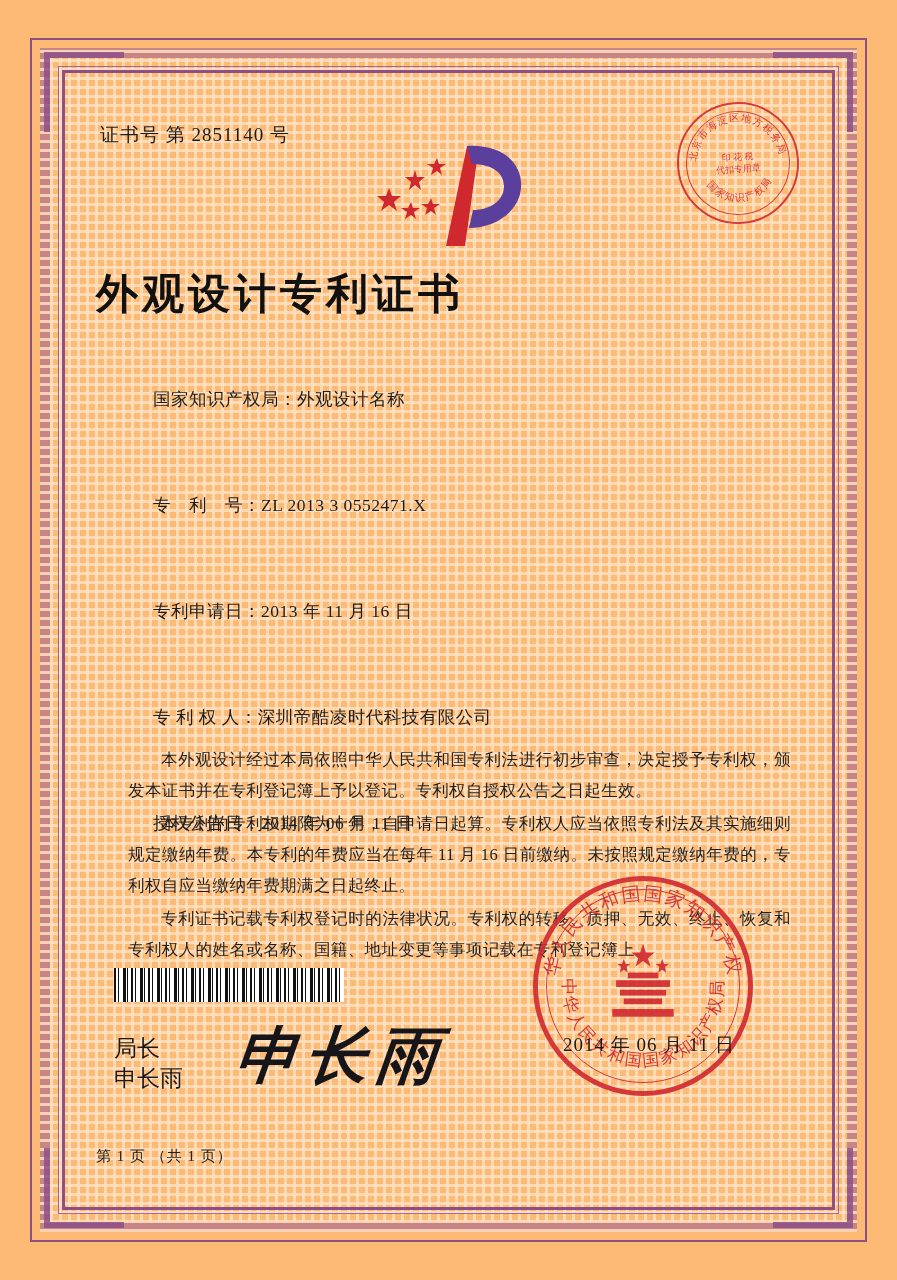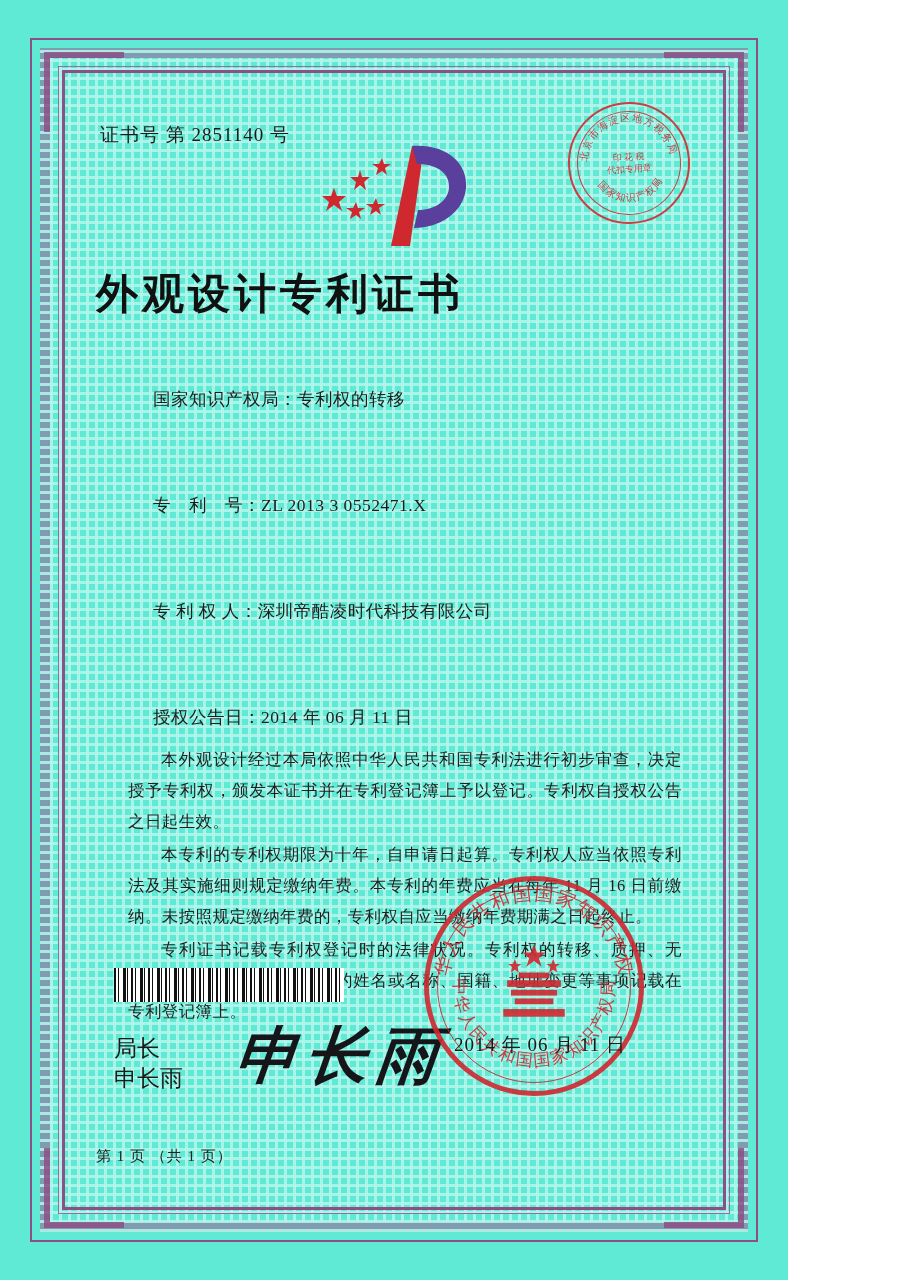--- a/index.html
+++ b/index.html
@@ -5,23 +5,23 @@
   html, body {
     margin: 0;
     padding: 0;
     background: #ffffff;
   }
   body {
     font-family: "Liberation Serif", serif;
   }
   .page {
     position: relative;
-    width: 788px;
+    width: 897px;
     height: 1280px;
-    background: #5eead4;
+    background: #fdba74;
     overflow: hidden;
   }
 
   
   .frame-outer {
     position: absolute;
     left: 30px;
     top: 38px;
     right: 30px;
     bottom: 38px;
@@ -320,24 +320,27 @@
       <div class="seal-center">
         <div>印 花 税</div>
         <div>代扣专用章</div>
       </div>
     </div>
 
     <div class="title">外观设计专利证书</div>
 
     <div class="fields">
       <div class="field">
-        <span class="label">国家知识产权局：</span><span class="value">专利权的转移</span>
+        <span class="label">国家知识产权局：</span><span class="value">外观设计名称</span>
       </div>
       <div class="field">
         <span class="label">专　利　号：</span><span class="value">ZL 2013 3 0552471.X</span>
+      </div>
+      <div class="field">
+        <span class="label">专利申请日：</span><span class="value">2013 年 11 月 16 日</span>
       </div>
       <div class="field">
         <span class="label">专 利 权 人：</span><span class="value">深圳帝酷凌时代科技有限公司</span>
       </div>
       <div class="field">
         <span class="label">授权公告日：</span><span class="value">2014 年 06 月 11 日</span>
       </div>
     </div>
 
     <div class="paragraphs">

